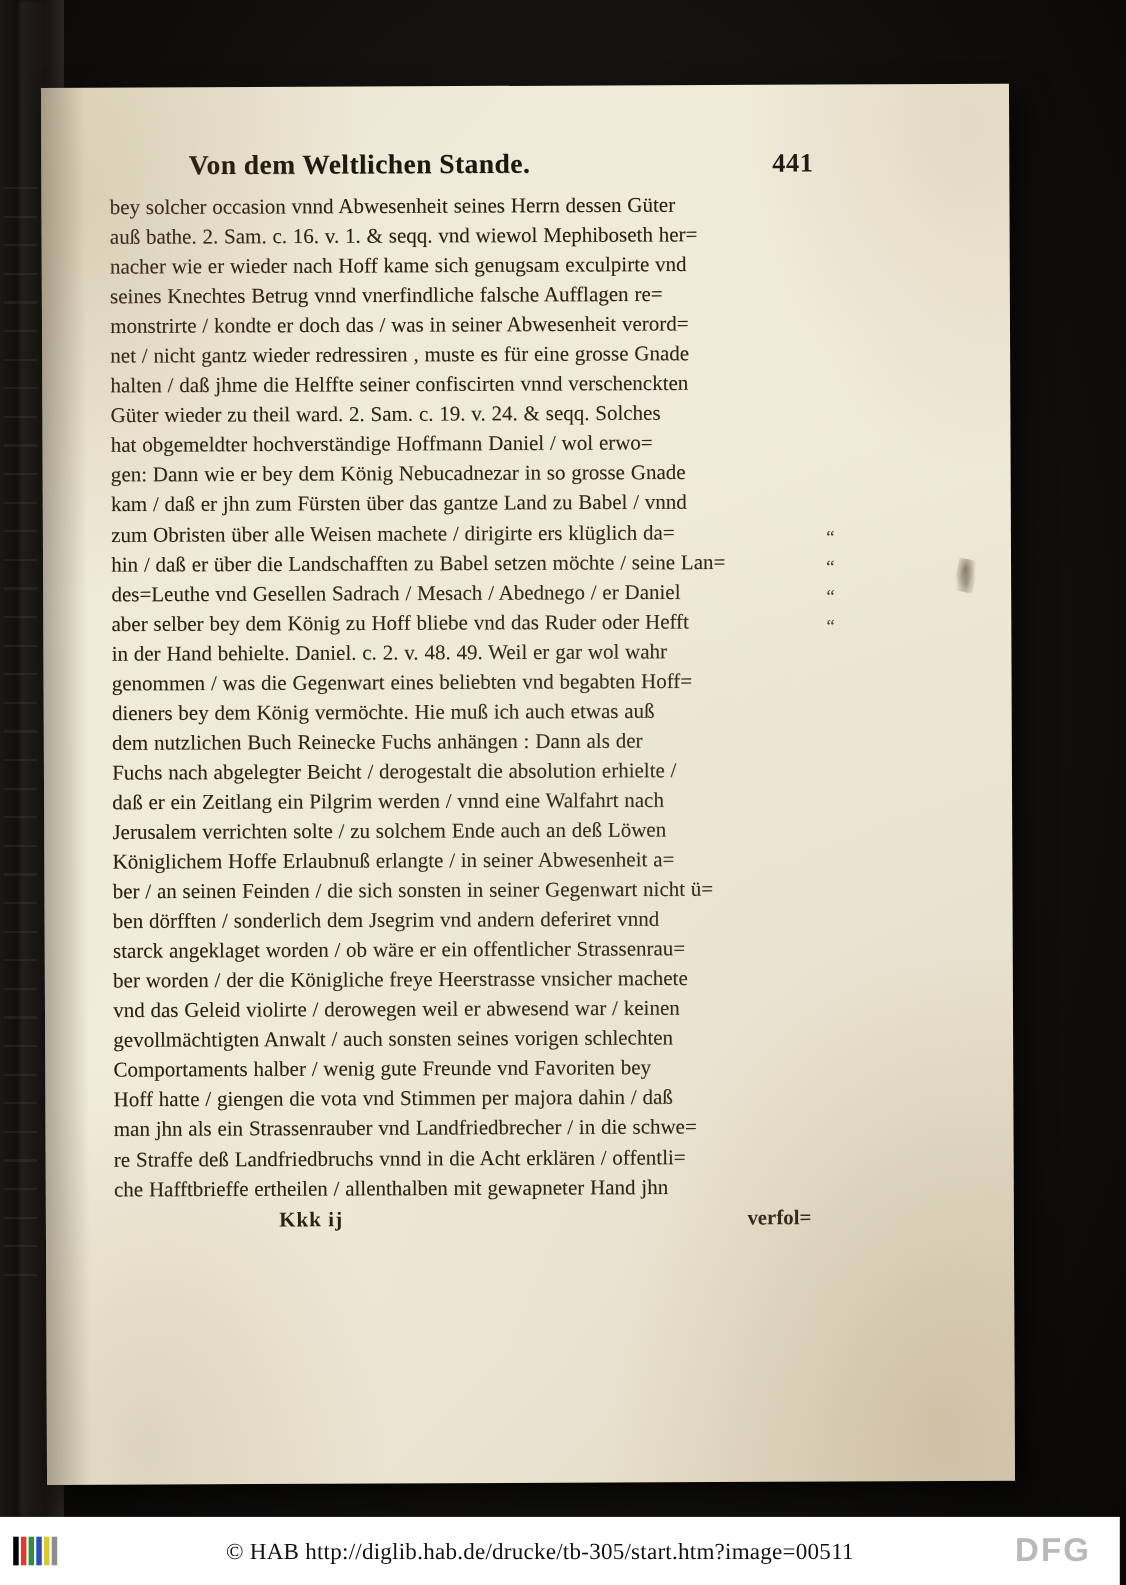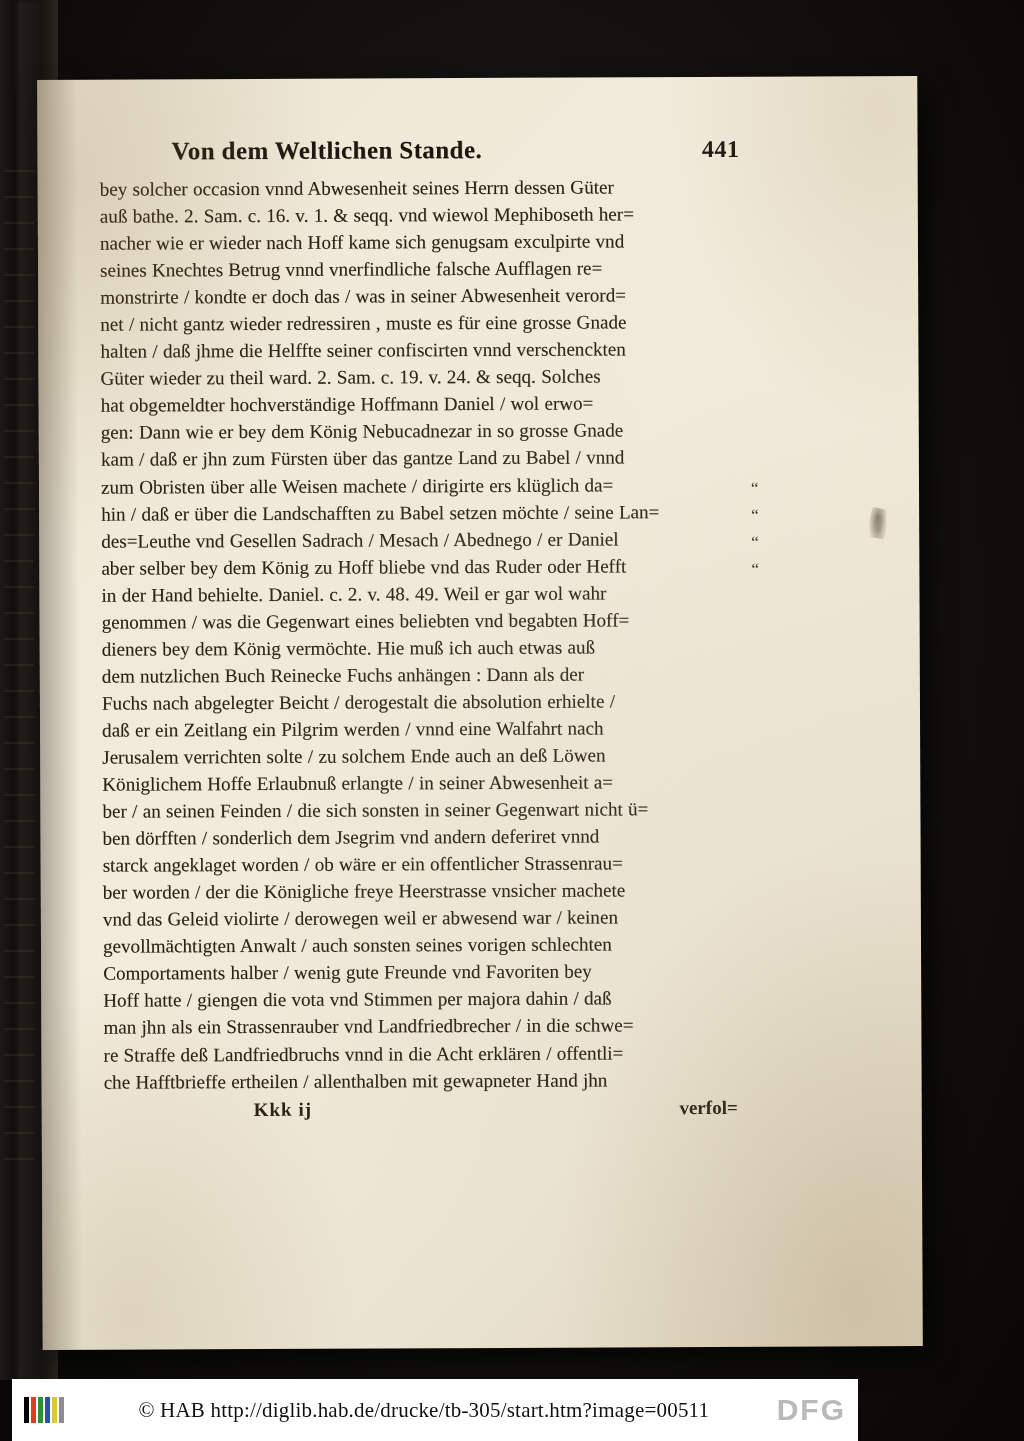--- a/index.html
+++ b/index.html
@@ -168,23 +168,23 @@
     height: 30px;
     background:
       radial-gradient(ellipse at 40% 30%, rgba(60,45,25,0.55) 0%, rgba(0,0,0,0) 62%),
       radial-gradient(ellipse at 60% 75%, rgba(60,45,25,0.40) 0%, rgba(0,0,0,0) 60%);
     transform: rotate(12deg);
   }
 
   
   .footer-bar {
     position: absolute;
-    left: 12px;
+    left: 0;
     bottom: 0;
-    width: 846px;
+    width: 1018px;
     height: 62px;
     background: #ffffff;
     display: flex;
     align-items: center;
   }
   .color-bars {
     display: flex;
     margin-left: 12px;
     gap: 2px;
   }
@@ -195,21 +195,21 @@
   }
   .credit {
     flex: 1;
     text-align: center;
     font-family: "Liberation Serif", serif;
     font-size: 21px;
     color: #111;
     letter-spacing: 0.2px;
   }
   .dfg-logo {
-    margin-right: 12px;
+    margin-right: 26px;
     font-family: "Liberation Sans", sans-serif;
     font-weight: 700;
     font-size: 30px;
     letter-spacing: 2px;
     color: #b9b9b9;
     border: 0;
   }
 </style>
 </head>
 <body>

